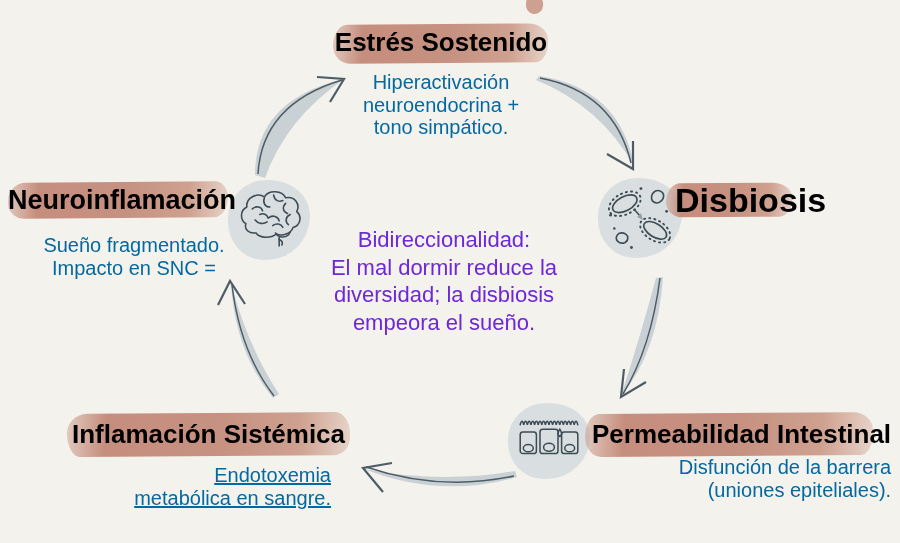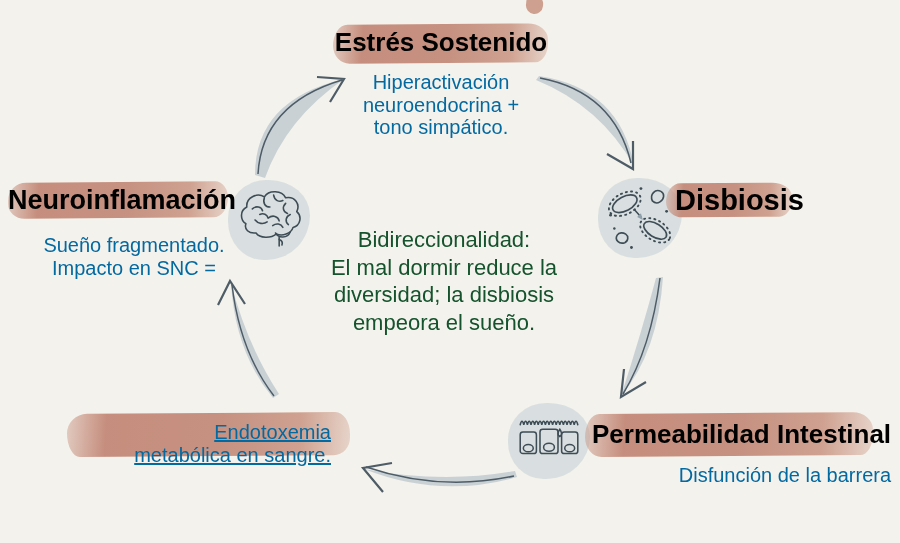--- a/index.html
+++ b/index.html
@@ -41,21 +41,21 @@
     position:absolute;
     border-radius:48% 52% 55% 45% / 50% 46% 58% 50%;
     background:rgba(188,202,211,0.48);
   }
   .blob svg{position:absolute;left:4px;top:2px;}
   .center-note{
     position:absolute;
     left:313px;top:226px;width:262px;
     text-align:center;
     font-size:22px;line-height:27.5px;
-    color:#14532d;
+    color:#6d28d9;
   }
   .smudge-top{
     position:absolute;left:526px;top:-4px;width:17px;height:18px;
     background:rgba(198,146,128,0.85);
     border-radius:6px 8px 9px 9px;
     transform:rotate(6deg);
   }
 </style>
 </head>
 <body>
@@ -114,45 +114,47 @@
       <polygon points="43,42 37,39 41,35" fill="#8fa0ab" stroke="none"></polygon>
       <circle cx="41" cy="9" r="1.5" fill="#3e4c56" stroke="none"></circle>
       <circle cx="9" cy="37" r="1.5" fill="#3e4c56" stroke="none"></circle>
       <circle cx="68" cy="33" r="1.5" fill="#3e4c56" stroke="none"></circle>
       <circle cx="31" cy="71" r="1.5" fill="#3e4c56" stroke="none"></circle>
       <circle cx="13" cy="51" r="1.3" fill="#3e4c56" stroke="none"></circle>
     </svg>
   </div>
   <div class="node" style="left:675px;top:183px;">
     <div class="hl" style="left:-9px;top:0px;width:126px;height:34px;"></div>
-    <div class="node-title" style="font-size:29px;line-height:34px;">Disbiosis</div>
+    <div class="node-title" style="font-size:34px;line-height:34px;">Disbiosis</div>
   </div>
 
   <div class="blob" style="left:508px;top:403px;width:82px;height:76px;">
     <svg width="74" height="72" viewBox="0 0 80 80" fill="none" stroke="#3e4c56" stroke-width="1.7" stroke-linecap="round">
       <path d="M8 22 q2 -8 4 0 q2 -8 4 0 q2 -8 4 0 q2 -8 4 0 q2 -8 4 0 q2 -8 4 0 q2 -8 4 0 q2 -8 4 0 q2 -8 4 0 q2 -8 4 0 q2 -8 4 0 q2 -8 4 0 q2 -8 4 0 q2 -8 4 0 q2 -8 4 0 q2 -8 4 0"></path>
       <rect x="8" y="30" width="18" height="24" rx="3"></rect>
       <rect x="30" y="27" width="20" height="27" rx="3"></rect>
       <rect x="54" y="30" width="18" height="24" rx="3"></rect>
       <ellipse cx="17" cy="48" rx="5.5" ry="4"></ellipse>
       <ellipse cx="40" cy="47" rx="6" ry="4.5"></ellipse>
       <ellipse cx="63" cy="48" rx="5.5" ry="4"></ellipse>
       <path d="M52 27 c2.6 3.8 2.6 6.4 0 8 c-2.6 -1.6 -2.6 -4.2 0 -8 Z"></path>
     </svg>
   </div>
   <div class="node" style="left:592px;top:413px;text-align:right;">
     <div class="hl" style="left:-7px;top:0px;width:288px;height:43px;"></div>
     <div class="node-title" style="font-size:26px;line-height:43px;">Permeabilidad Intestinal</div>
-    <div class="node-desc" style="margin-top:8px;white-space:nowrap;">
+    <div class="node-desc" style="white-space:nowrap;">
       <div>Disfunción de la barrera</div>
+      <div>(uniones epiteliales).</div>
     </div>
   </div>
 
   <div class="node" style="left:67px;top:413px;width:283px;text-align:center;">
     <div class="hl" style="left:0px;top:0px;width:283px;height:43px;border-radius:22px 16px 18px 14px / 50% 55% 45% 60%;"></div>
+    <div class="node-title" style="font-size:26px;line-height:43px;">Inflamación Sistémica</div>
     <div class="node-desc" style="margin-top:8px;text-align:right;padding-right:19px;text-decoration:underline;">
       <div>Endotoxemia</div>
       <div>metabólica en sangre.</div>
     </div>
   </div>
 
   <div class="blob" style="left:228px;top:180px;width:82px;height:80px;">
     <svg width="74" height="76" viewBox="0 0 80 80" fill="none" stroke="#3e4c56" stroke-width="1.7" stroke-linecap="round" stroke-linejoin="round">
       <path d="M15 44 C9 40 8 30 16 26 C15 16 27 10 35 15 C40 7 54 8 58 16 C68 14 74 23 70 31 C76 36 74 46 66 48 C64 55 54 58 48 55 C42 60 30 60 26 54 C18 55 13 50 15 44 Z"></path>
       <path d="M22 28 C26 24 32 26 33 30"></path>

